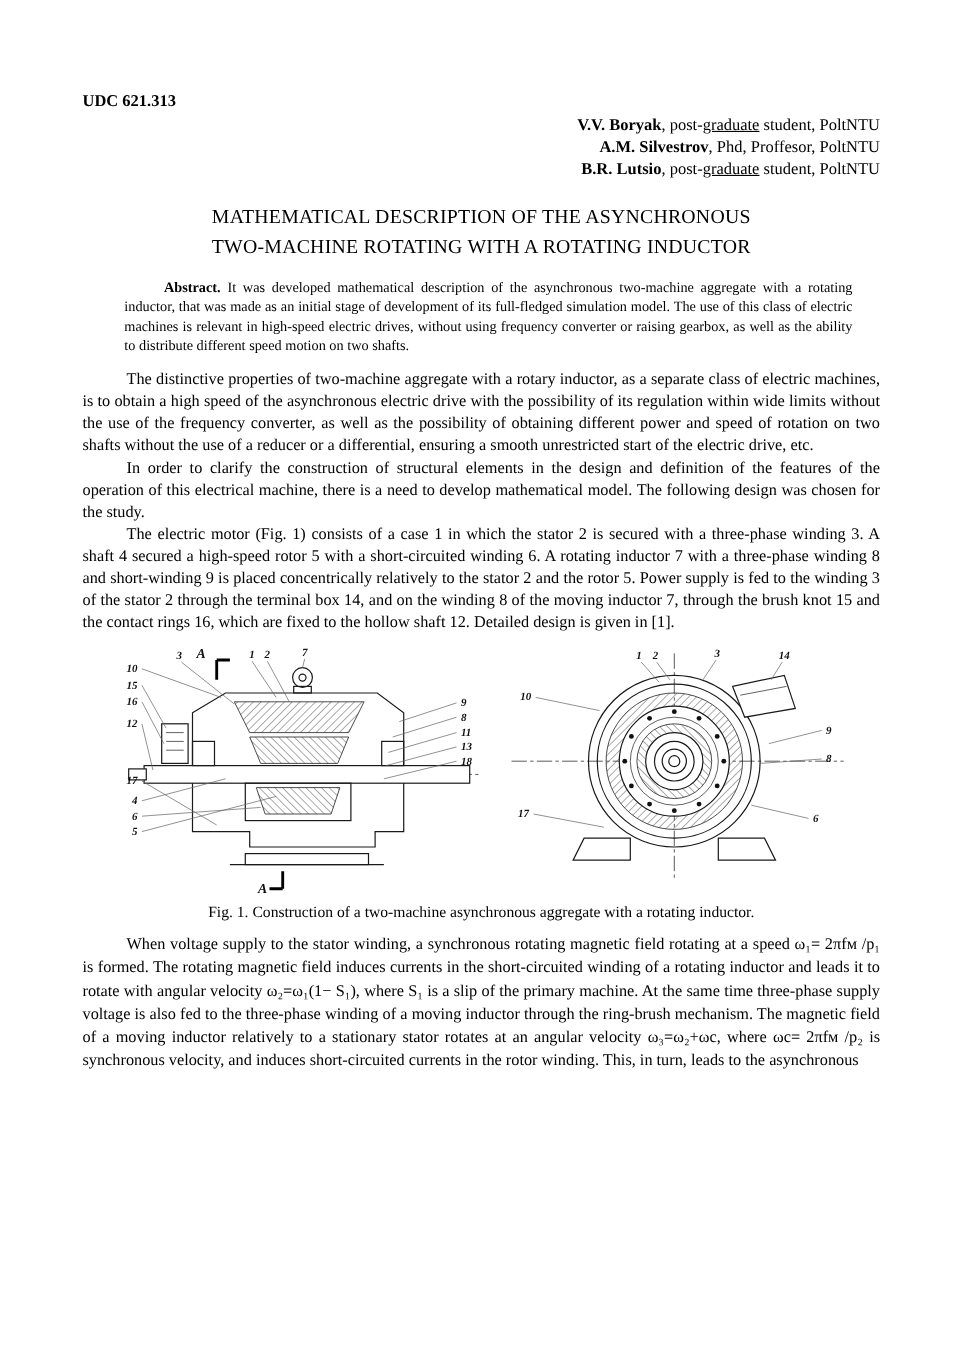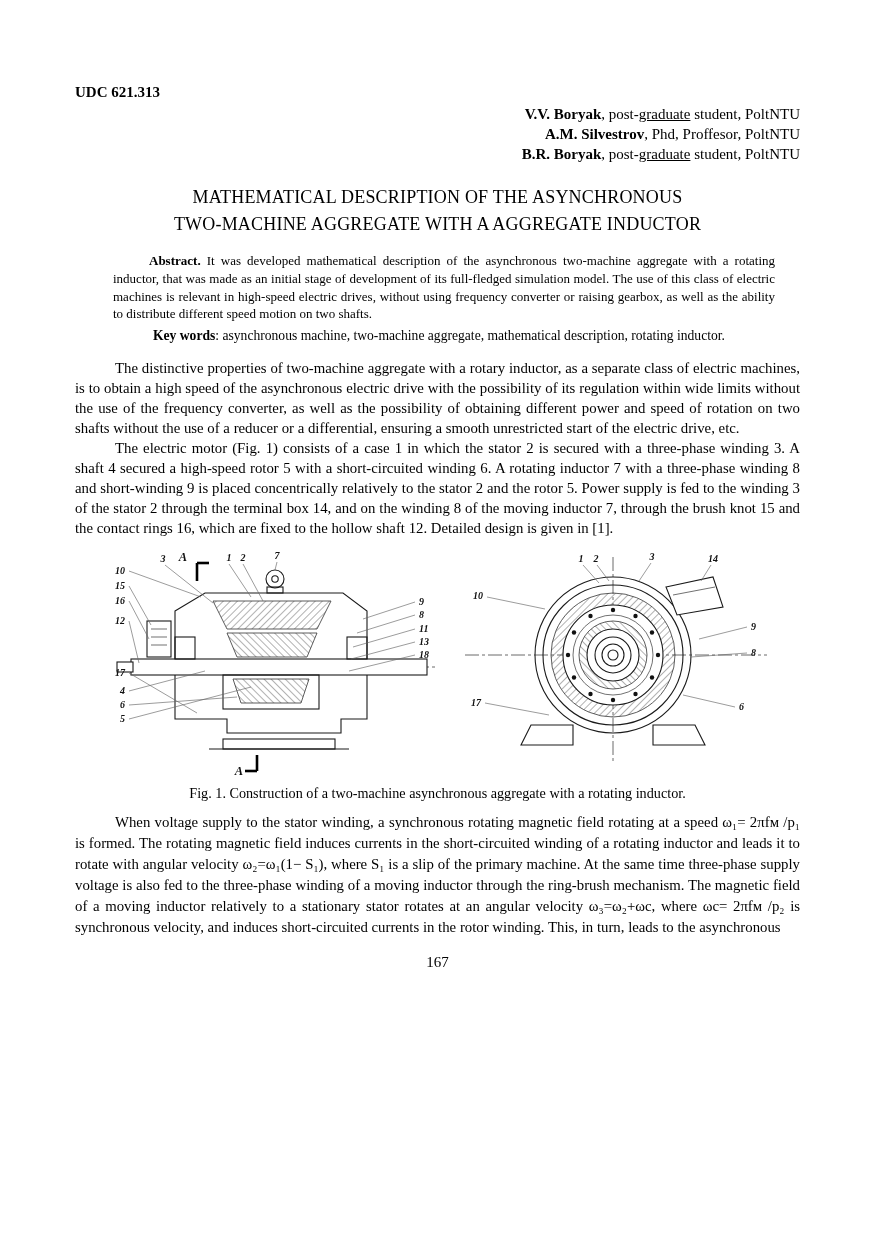--- a/index.html
+++ b/index.html
@@ -54,33 +54,33 @@
 </head>
 <body>
 
 <div class="page">
 
   <div class="udc">UDC 621.313</div>
 
   <div class="authors">
     <div><span class="b">V.V. Boryak</span><span>, post-</span><span class="u">graduate</span><span> student, PoltNTU</span></div>
     <div><span class="b">A.M. Silvestrov</span><span>, Phd, Proffesor, PoltNTU</span><span class="u"></span><span></span></div>
-    <div><span class="b">B.R. Boryak</span><span>, post-</span><span class="u">graduate</span><span> student, PoltNTU</span></div>
+    <div><span class="b">B.R. Lutsio</span><span>, post-</span><span class="u">graduate</span><span> student, PoltNTU</span></div>
   </div>
 
   <h1 class="title">
     <span>MATHEMATICAL DESCRIPTION OF THE ASYNCHRONOUS</span><br>
-    <span>TWO-MACHINE AGGREGATE WITH A AGGREGATE INDUCTOR</span>
+    <span>TWO-MACHINE ROTATING WITH A ROTATING INDUCTOR</span>
   </h1>
 
   <p class="abstract"><span class="b">Abstract.</span> <span>It was developed mathematical description of the asynchronous two-machine aggregate with a rotating inductor, that was made as an initial stage of development of its full-fledged simulation model. The use of this class of electric machines is relevant in high-speed electric drives, without using frequency converter or raising gearbox, as well as the ability to distribute different speed motion on two shafts.</span></p>
 
-  <p class="keywords"><span class="b">Key words</span><span>: asynchronous machine, two-machine aggregate, mathematical description, rotating inductor.</span></p>
 
   <p class="body-par first-body">The distinctive properties of two-machine aggregate with a rotary inductor, as a separate class of electric machines, is to obtain a high speed of the asynchronous electric drive with the possibility of its regulation within wide limits without the use of the frequency converter, as well as the possibility of obtaining different power and speed of rotation on two shafts without the use of a reducer or a differential, ensuring a smooth unrestricted start of the electric drive, etc.</p>
+  <p class="body-par">In order to clarify the construction of structural elements in the design and definition of the features of the operation of this electrical machine, there is a need to develop mathematical model. The following design was chosen for the study.</p>
   <p class="body-par">The electric motor (Fig. 1) consists of a case 1 in which the stator 2 is secured with a three-phase winding 3. A shaft 4 secured a high-speed rotor 5 with a short-circuited winding 6. A rotating inductor 7 with a three-phase winding 8 and short-winding 9 is placed concentrically relatively to the stator 2 and the rotor 5. Power supply is fed to the winding 3 of the stator 2 through the terminal box 14, and on the winding 8 of the moving inductor 7, through the brush knot 15 and the contact rings 16, which are fixed to the hollow shaft 12. Detailed design is given in [1].</p>
 
   <div class="fig-row">
 
     <svg viewBox="0 0 340 228" width="340" height="228">
       <defs>
         <pattern id="hA" patternUnits="userSpaceOnUse" width="5" height="5" patternTransform="rotate(45)">
           <line x1="0" y1="0" x2="0" y2="5" stroke="#555" stroke-width="0.9"></line>
         </pattern>
         <pattern id="hB" patternUnits="userSpaceOnUse" width="5" height="5" patternTransform="rotate(-45)">

